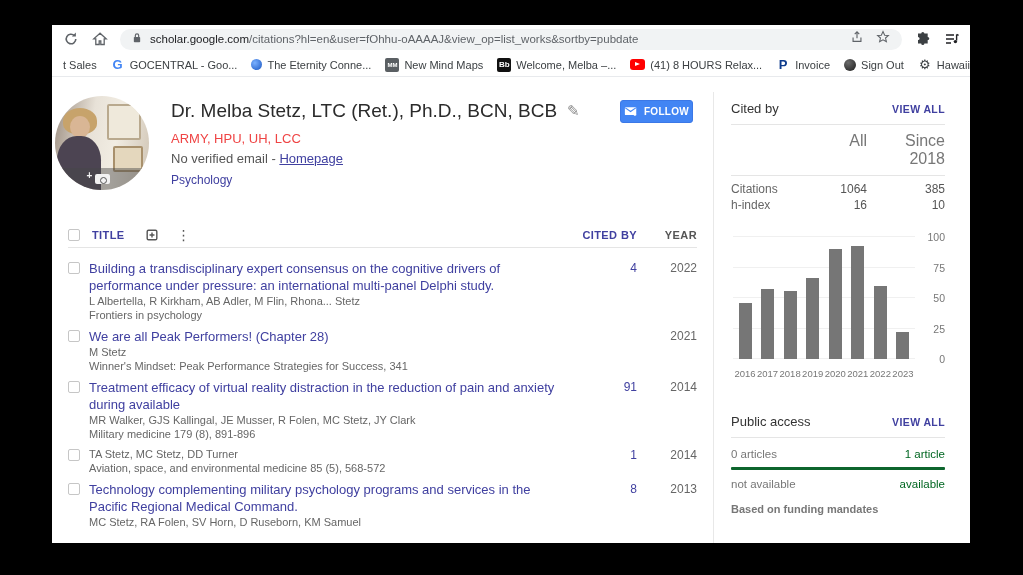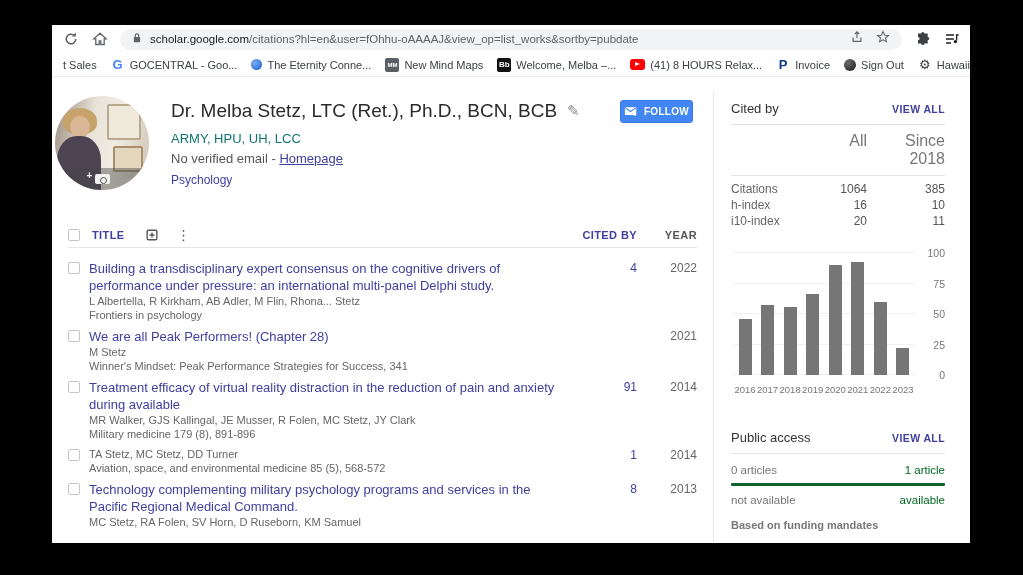--- a/index.html
+++ b/index.html
@@ -47,21 +47,21 @@
   .avatar .fig-body{position:absolute;left:2px;top:40px;width:44px;height:54px;background:#4c4452;border-radius:45% 45% 0 0;}
   .avatar .cam-band{position:absolute;left:0;right:0;bottom:0;height:22px;background:rgba(70,70,70,.45);display:flex;align-items:center;justify-content:center;}
   .avatar .cam{width:15px;height:10px;background:#f2f2f2;border-radius:2px;position:relative;}
   .avatar .cam::after{content:"";position:absolute;left:5px;top:2.5px;width:5px;height:5px;border:1.5px solid #555;border-radius:50%;}
   .avatar .cam::before{content:"+";position:absolute;left:-8px;top:-4px;color:#f2f2f2;font-size:10px;font-weight:bold;}
 
   .profile-info{margin-left:22px;padding-top:4px;}
   .profile-name-row{display:flex;align-items:center;gap:10px;}
   .profile-name{font-size:19px;color:#2b2b2b;}
   .edit-pencil{color:#8a8a8a;font-size:15px;}
-  .profile-affil{font-size:13px;color:#0f766e;margin-top:9px;}
+  .profile-affil{font-size:13px;color:#ef4444;margin-top:9px;}
   .profile-email{font-size:13px;color:#555;margin-top:5px;}
   .profile-email a{color:var(--link);text-decoration:underline;}
   .profile-interest{font-size:12px;margin-top:7px;}
   .profile-interest a{color:var(--link);text-decoration:none;}
 
   .follow-btn{position:absolute;left:568px;top:22px;width:73px;height:23px;background:var(--accent);border:1px solid #3b78e7;border-radius:3px;color:#fff;font-size:10px;font-weight:bold;display:flex;align-items:center;justify-content:center;gap:6px;letter-spacing:.3px;cursor:pointer;}
 
   
   .pub-table{position:absolute;left:16px;top:144px;width:629px;}
   .pub-header{display:flex;align-items:center;height:26px;border-bottom:1px solid #e5e5e5;font-size:11px;justify-content:center;}
@@ -320,25 +320,20 @@
           <div class="stat-row">
             <span class="stat-label">Citations</span>
             <span class="stat-all">1064</span>
             <span class="stat-since">385</span>
           </div>
           <div class="stat-row">
             <span class="stat-label">h-index</span>
             <span class="stat-all">16</span>
             <span class="stat-since">10</span>
           </div>
-          <div class="stat-row">
-            <span class="stat-label">i10-index</span>
-            <span class="stat-all">20</span>
-            <span class="stat-since">11</span>
-          </div>
         </div>
 
       <div class="chart">
         <div class="plot">
           <div class="gridline" style="bottom: 0%;"></div>
             <div class="gridline" style="bottom: 25%;"></div>
             <div class="gridline" style="bottom: 50%;"></div>
             <div class="gridline" style="bottom: 75%;"></div>
             <div class="gridline" style="bottom: 100%;"></div>
             <div class="bars">

